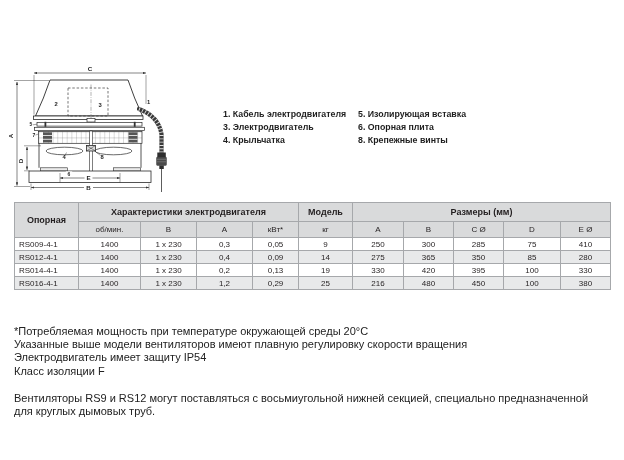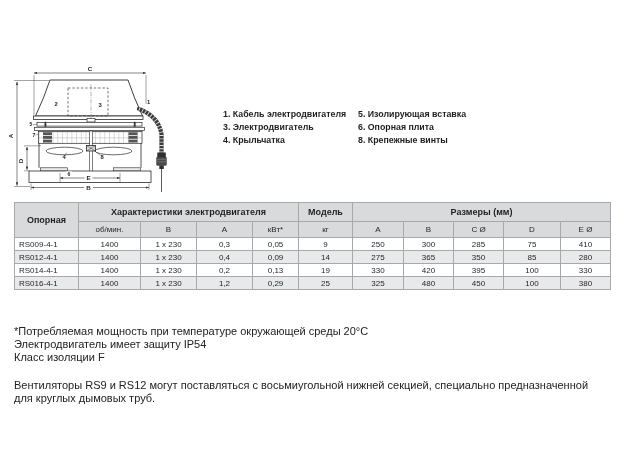--- a/index.html
+++ b/index.html
@@ -251,31 +251,32 @@
         <td>100</td>
         <td>330</td>
       </tr>
       <tr>
         <td class="model">RS016-4-1</td>
         <td>1400</td>
         <td>1 x 230</td>
         <td>1,2</td>
         <td>0,29</td>
         <td>25</td>
-        <td>325</td>
+        <td>216</td>
         <td>480</td>
         <td>450</td>
         <td>100</td>
         <td>380</td>
       </tr>
     </tbody>
   </table>
 
   <div class="notes">
     <div>*Потребляемая мощность при температуре окружающей среды 20°С</div>
+    <div>Указанные выше модели вентиляторов имеют плавную регулировку скорости вращения</div>
     <div>Электродвигатель имеет защиту IP54</div>
     <div>Класс изоляции F</div>
     <div class="gap"></div>
     <div>Вентиляторы RS9 и RS12 могут поставляться с восьмиугольной нижней секцией, специально предназначенной</div>
     <div>для круглых дымовых труб.</div>
   </div>
 
 </div>
 
 </body></html>

